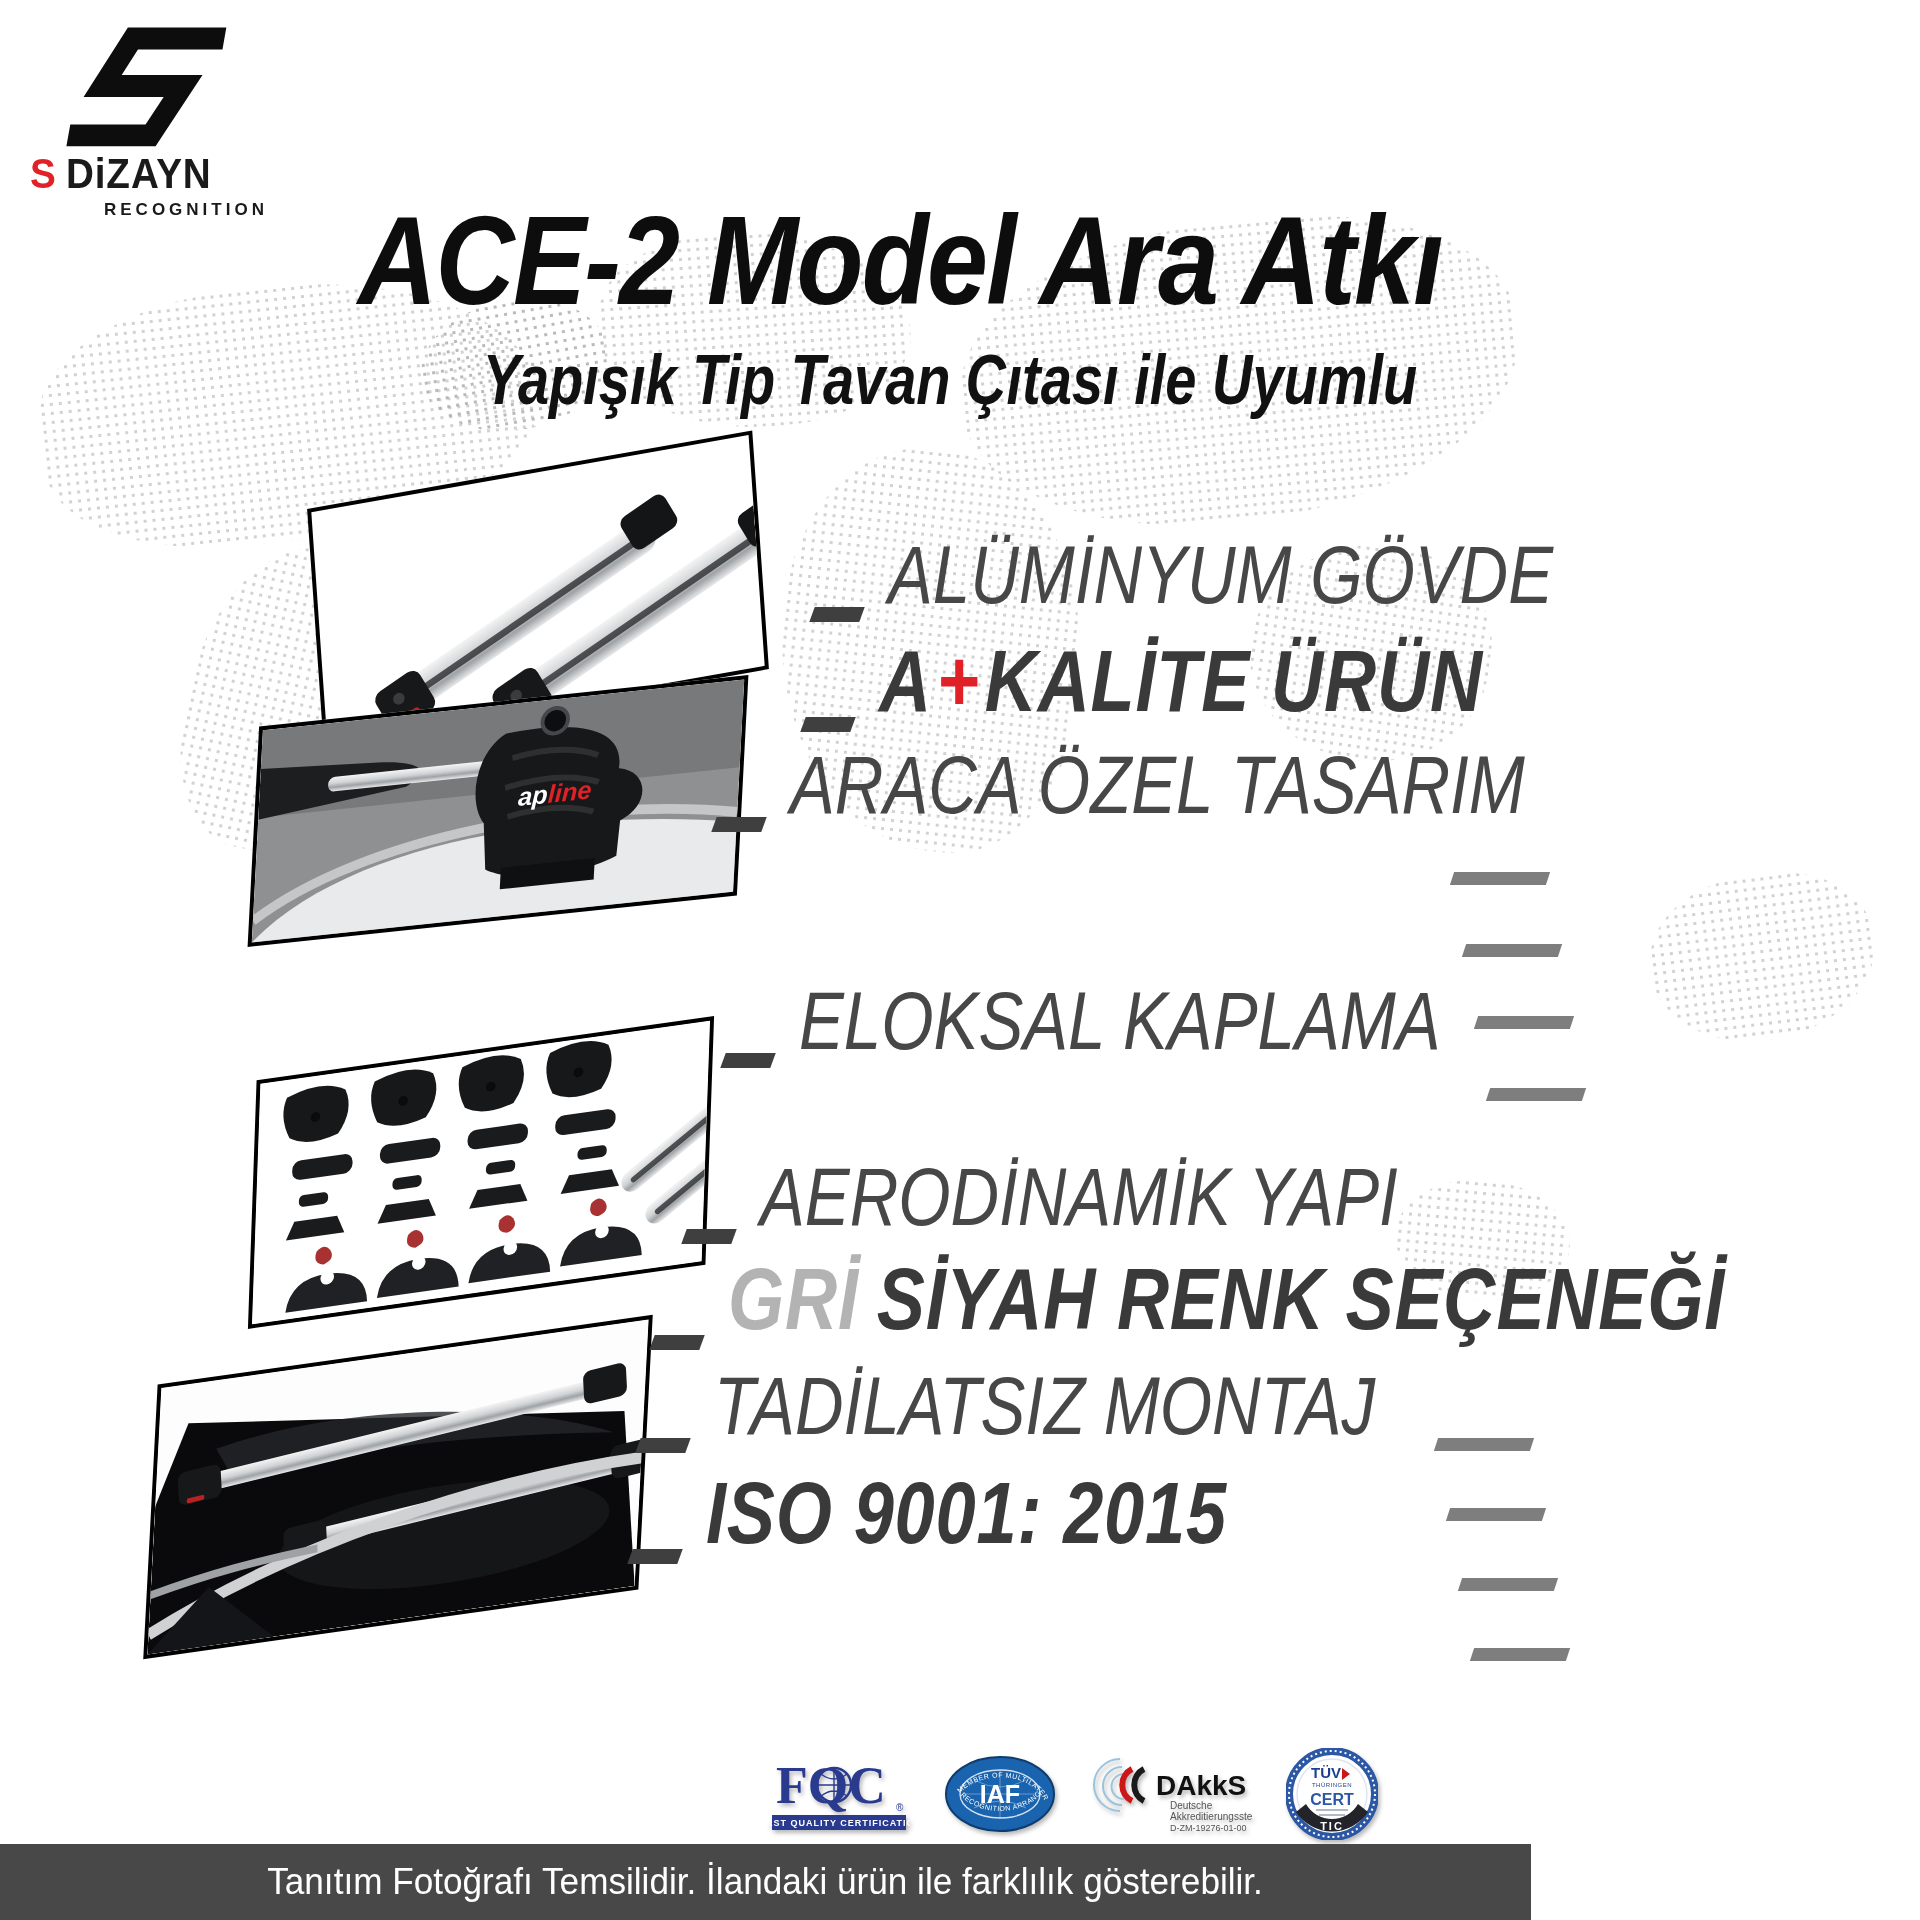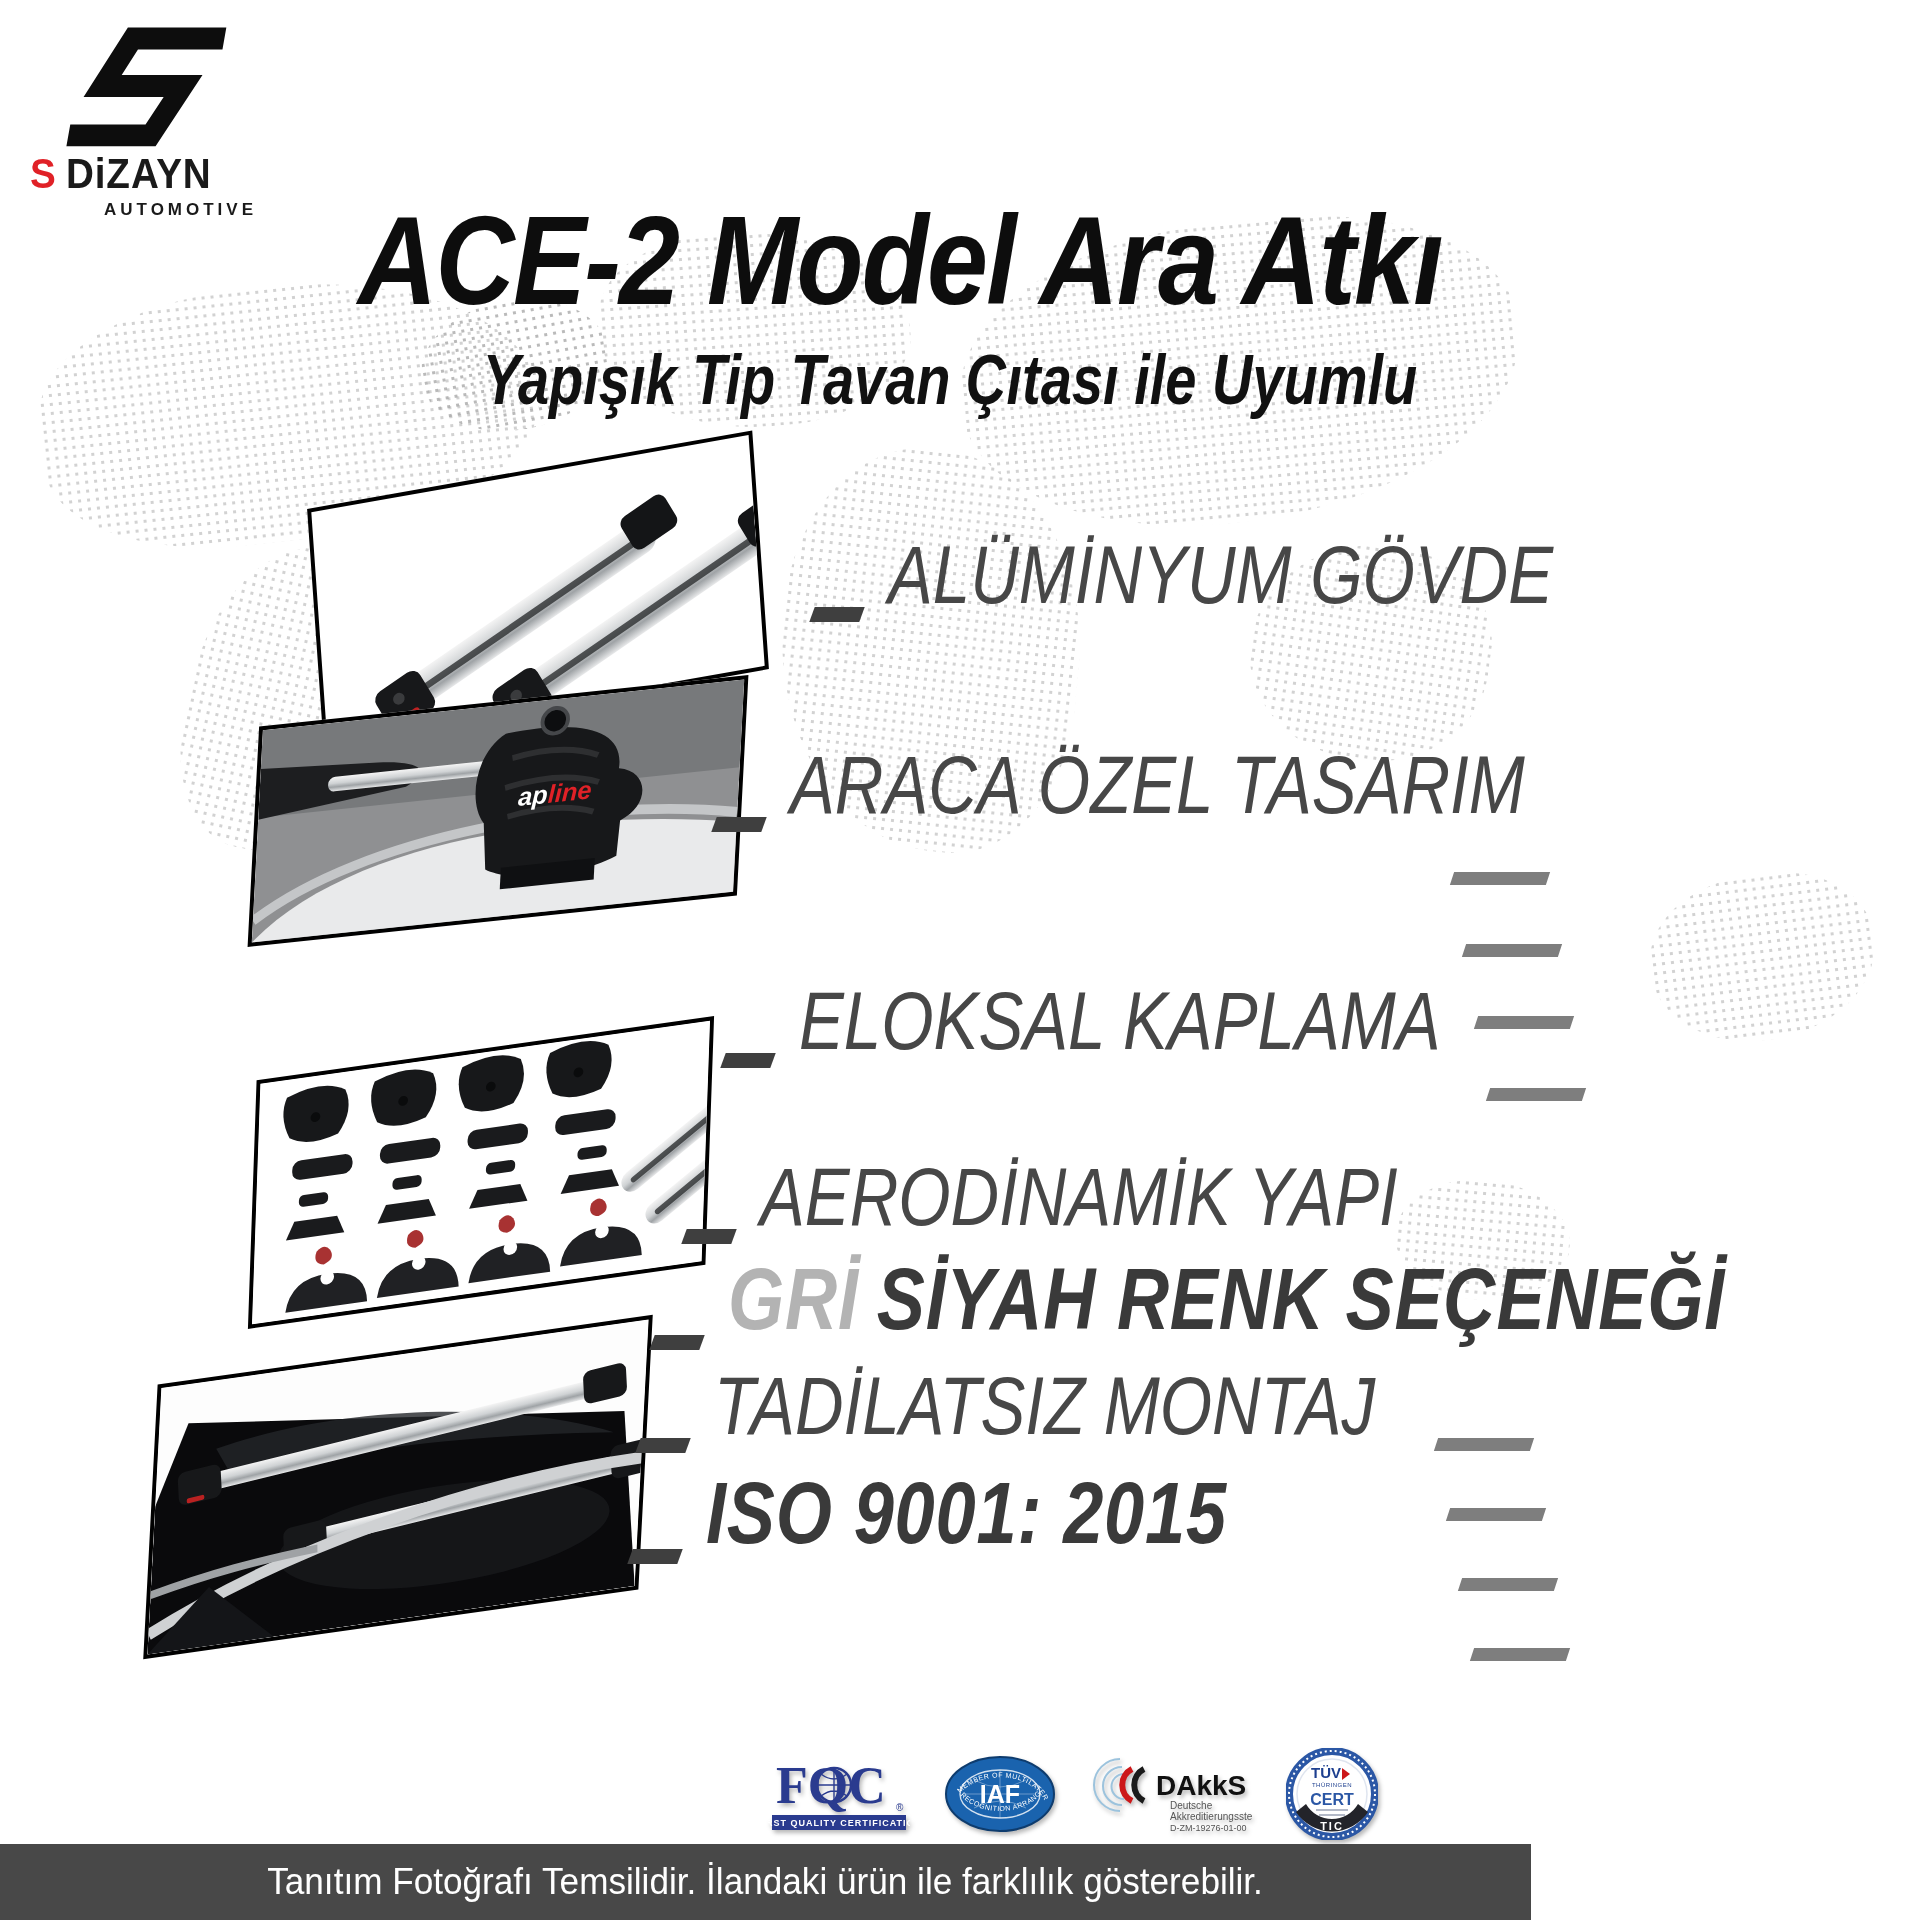--- a/index.html
+++ b/index.html
@@ -74,21 +74,21 @@
     <div class="deco-dash" style="left:1472px;top:1648px;"></div>
   </div>
 
   <div class="brand">
     <svg width="185" height="128" viewBox="0 0 100 70">
       <g transform="skewX(-10)" fill="none" stroke="#0d0d0d" stroke-width="12" stroke-linejoin="miter">
         <polyline points="92,9 42,9 30,35 74,35 61,62 16,62"></polyline>
       </g>
     </svg>
     <div class="brand-line"><span class="s">S</span><span>DiZAYN</span></div>
-    <div class="brand-sub">AUTOMOTIVE</div>
+    <div class="brand-sub">RECOGNITION</div>
   </div>
 
   <div class="title">ACE-2 Model Ara Atkı</div>
   <div class="subtitle">Yapışık Tip Tavan Çıtası ile Uyumlu</div>
 
   <div class="pbox" id="pbox1">
     <svg viewBox="0 0 452 238" preserveAspectRatio="none">
       <defs>
         <linearGradient id="sil" x1="0" y1="0" x2="0" y2="1">
           <stop offset="0" stop-color="#f4f4f4"></stop>
@@ -213,20 +213,24 @@
       <path d="M0,250 C140,180 330,140 500,140" stroke="#cfd1d3" stroke-width="12" fill="none"></path>
       <path d="M0,210 C60,196 110,190 170,186" stroke="#9fa2a5" stroke-width="8" fill="none"></path>
       <path d="M0,270 L130,270 L60,210 Z" fill="#141518"></path>
     </svg>
   </div>
 
   <div class="feat light" style="left:812px;top:528px;">
     <span class="dash"></span>
     <span class="txt">ALÜMİNYUM GÖVDE</span>
   </div>
+  <div class="feat bold" style="left:803px;top:630px;">
+    <span class="dash"></span>
+    <span class="txt"><span>A</span><span class="red">+</span><span>KALİTE ÜRÜN</span></span>
+  </div>
   <div class="feat light" style="left:714px;top:738px;">
     <span class="dash"></span>
     <span class="txt">ARACA ÖZEL TASARIM</span>
   </div>
   <div class="feat light" style="left:723px;top:974px;">
     <span class="dash"></span>
     <span class="txt">ELOKSAL KAPLAMA</span>
   </div>
   <div class="feat light" style="left:684px;top:1150px;">
     <span class="dash"></span>

